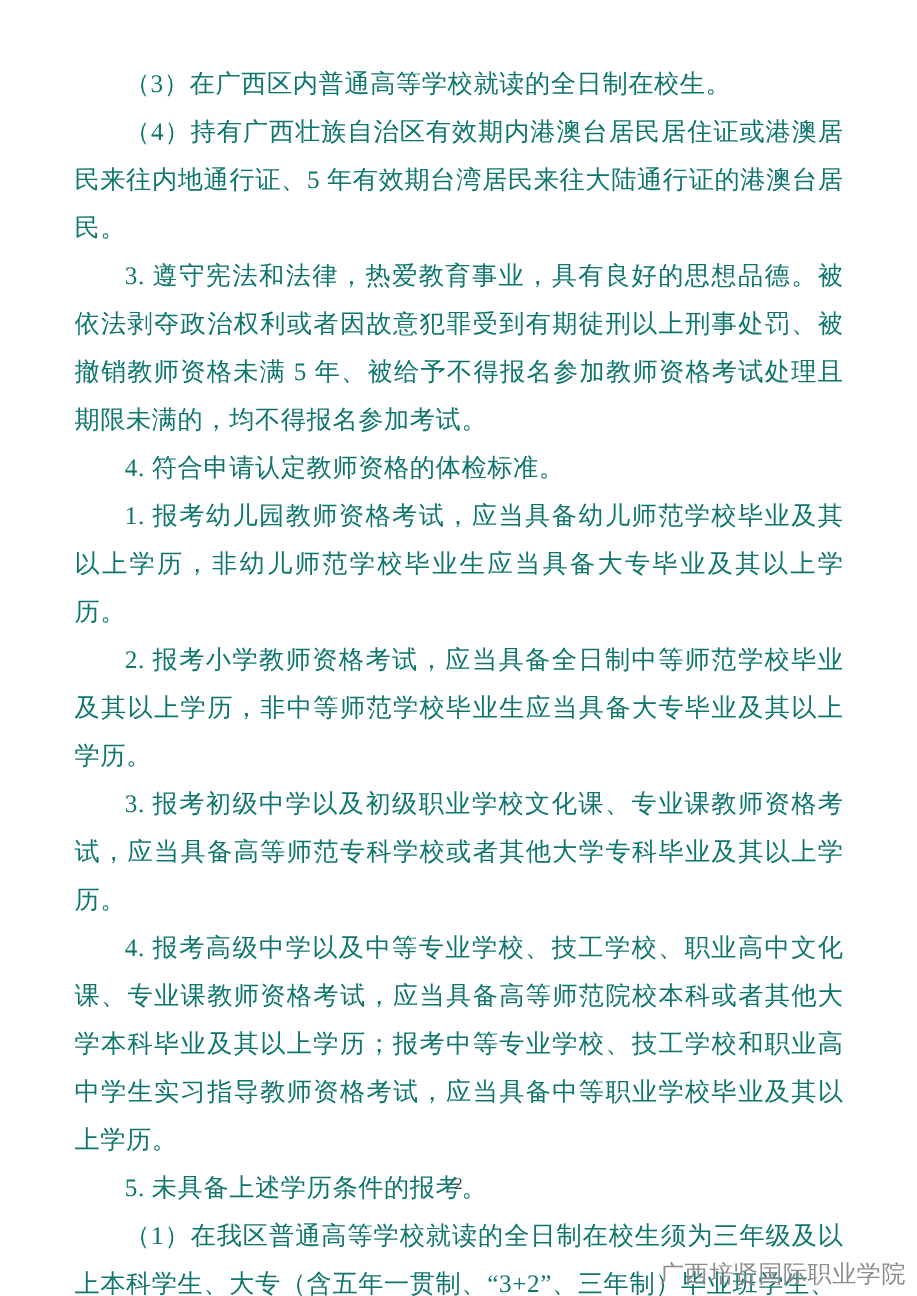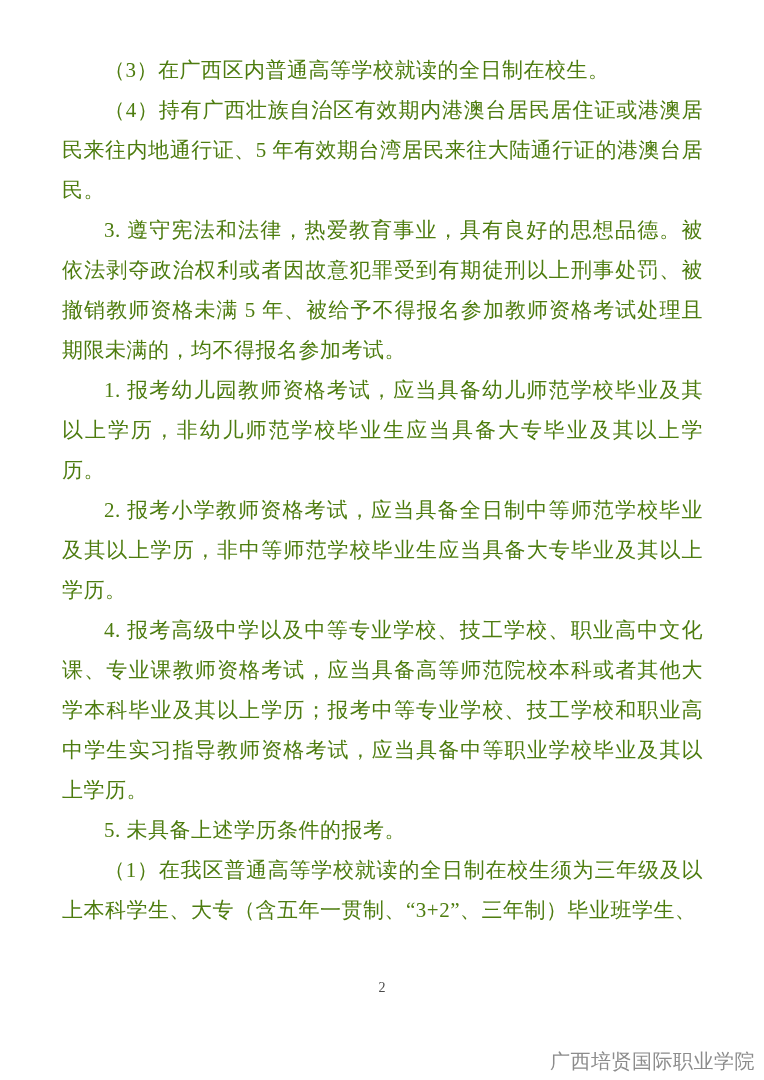--- a/index.html
+++ b/index.html
@@ -19,21 +19,21 @@
     position: absolute;
     top: 50px;
     left: 62px;
     width: 641px;
   }
   .para {
     margin: 0;
     padding: 0;
     font-size: 21px;
     line-height: 40px;
-    color: #4d7c0f;
+    color: #0f766e;
     text-align: justify;
     text-justify: inter-ideograph;
     text-indent: 2em;
     letter-spacing: 0.5px;
   }
   .para.heading {
     font-weight: 700;
     font-family: "Liberation Sans", "DejaVu Sans", sans-serif;
     letter-spacing: 1px;
   }
@@ -60,22 +60,24 @@
 </head>
 <body>
 
 <div class="page">
 
   <main class="doc-body">
 
   <p class="para">（3）在广西区内普通高等学校就读的全日制在校生。</p>
       <p class="para">（4）持有广西壮族自治区有效期内港澳台居民居住证或港澳居民来往内地通行证、5 年有效期台湾居民来往大陆通行证的港澳台居民。</p>
       <p class="para">3. 遵守宪法和法律，热爱教育事业，具有良好的思想品德。被依法剥夺政治权利或者因故意犯罪受到有期徒刑以上刑事处罚、被撤销教师资格未满 5 年、被给予不得报名参加教师资格考试处理且期限未满的，均不得报名参加考试。</p>
+      <p class="para">4. 符合申请认定教师资格的体检标准。</p>
       <p class="para">1. 报考幼儿园教师资格考试，应当具备幼儿师范学校毕业及其以上学历，非幼儿师范学校毕业生应当具备大专毕业及其以上学历。</p>
       <p class="para">2. 报考小学教师资格考试，应当具备全日制中等师范学校毕业及其以上学历，非中等师范学校毕业生应当具备大专毕业及其以上学历。</p>
+      <p class="para">3. 报考初级中学以及初级职业学校文化课、专业课教师资格考试，应当具备高等师范专科学校或者其他大学专科毕业及其以上学历。</p>
       <p class="para">4. 报考高级中学以及中等专业学校、技工学校、职业高中文化课、专业课教师资格考试，应当具备高等师范院校本科或者其他大学本科毕业及其以上学历；报考中等专业学校、技工学校和职业高中学生实习指导教师资格考试，应当具备中等职业学校毕业及其以上学历。</p>
       <p class="para">5. 未具备上述学历条件的报考。</p>
       <p class="para">（1）在我区普通高等学校就读的全日制在校生须为三年级及以上本科学生、大专（含五年一贯制、“3+2”、三年制）毕业班学生、</p>
     </main>
 
   <div class="page-number">2</div>
 
   <div class="watermark">广西培贤国际职业学院</div>
 
 </div>

